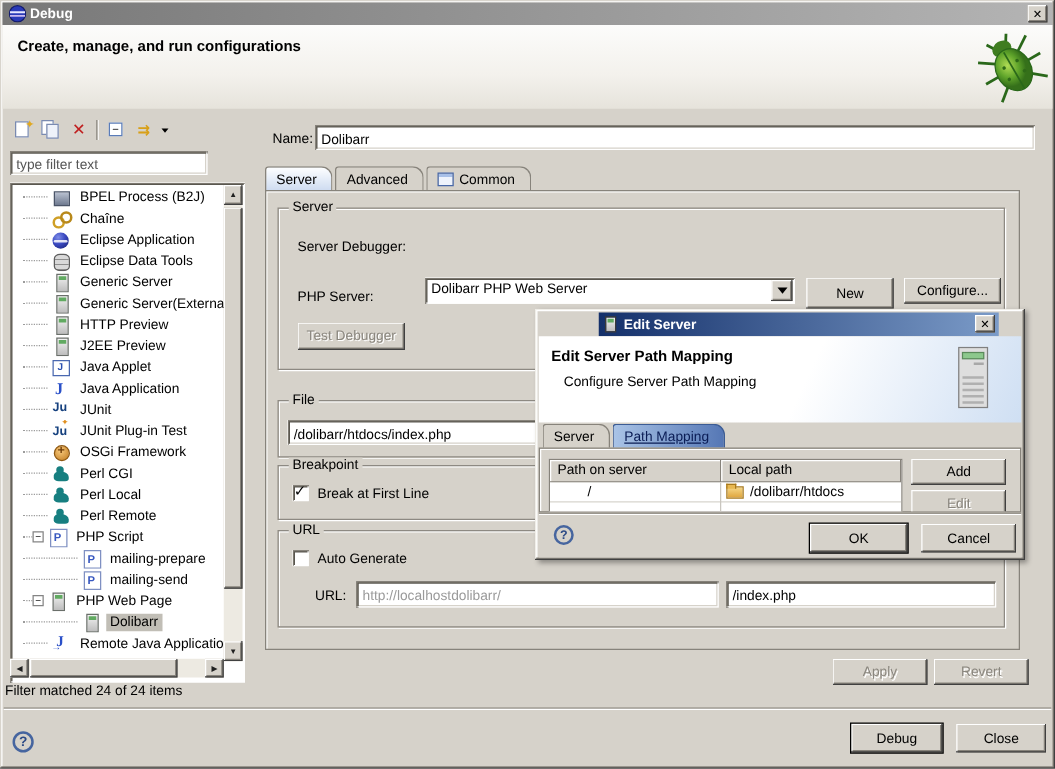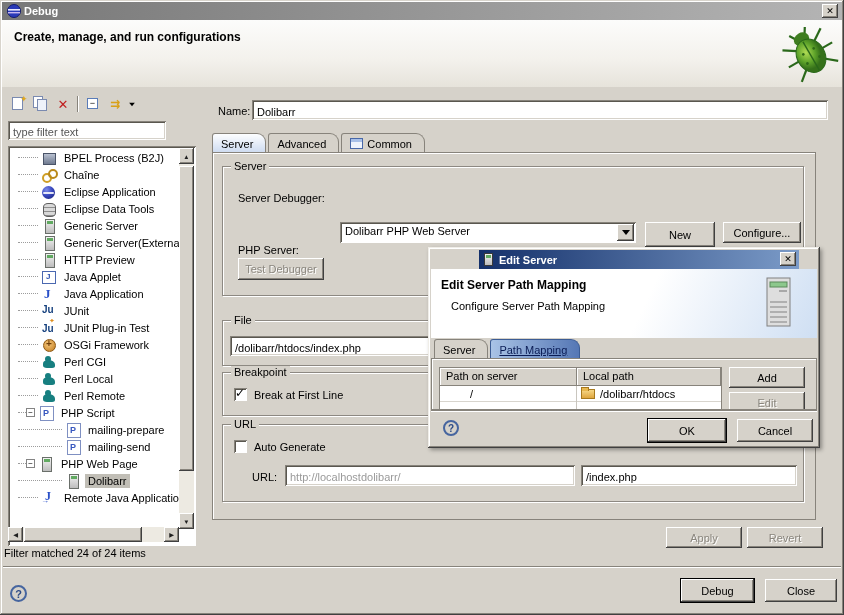--- a/index.html
+++ b/index.html
@@ -240,20 +240,25 @@
             <span class="ti ti-server"></span>
             <span class="tlabel">Generic Server(External La</span>
           </div>
           <div class="trow">
             <span class="conn"></span>
             <span class="ti ti-server"></span>
             <span class="tlabel">HTTP Preview</span>
           </div>
           <div class="trow">
             <span class="conn"></span>
+            <span class="ti ti-server"></span>
+            <span class="tlabel">J2EE Preview</span>
+          </div>
+          <div class="trow">
+            <span class="conn"></span>
             <span class="ti ti-applet"></span>
             <span class="tlabel">Java Applet</span>
           </div>
           <div class="trow">
             <span class="conn"></span>
             <span class="ti ti-java"></span>
             <span class="tlabel">Java Application</span>
           </div>
           <div class="trow">
             <span class="conn"></span>
@@ -362,21 +367,21 @@
           <span>Common</span>
         </div>
       </div>
 
     <div class="abs tabpane" style="left:8px;top:64px;width:604px;height:368px"></div>
 
     <div class="groupbox" style="left:18px;top:78px;width:582px;height:130px">
       <span class="legend">Server</span>
     </div>
     <span class="abs" style="left:34px;top:104px">Server Debugger:</span>
-    <span class="abs" style="left:34px;top:156px">PHP Server:</span>
+    <span class="abs" style="left:34px;top:144px">PHP Server:</span>
     <div class="combo" style="left:136px;top:134px;width:296px;height:21px">
       <span class="cval">Dolibarr PHP Web Server</span>
       <span class="cbtn raised">
           <span class="tri-down"></span>
         </span>
     </div>
     <div class="abs raised btn" style="left:441px;top:134px;width:70px;height:25px">New</div>
     <div class="abs raised btn" style="left:519px;top:134px;width:78px;height:21px">Configure...</div>
     <div class="abs raised btn disabled" style="left:34px;top:170px;width:86px;height:22px">Test Debugger</div>
 

